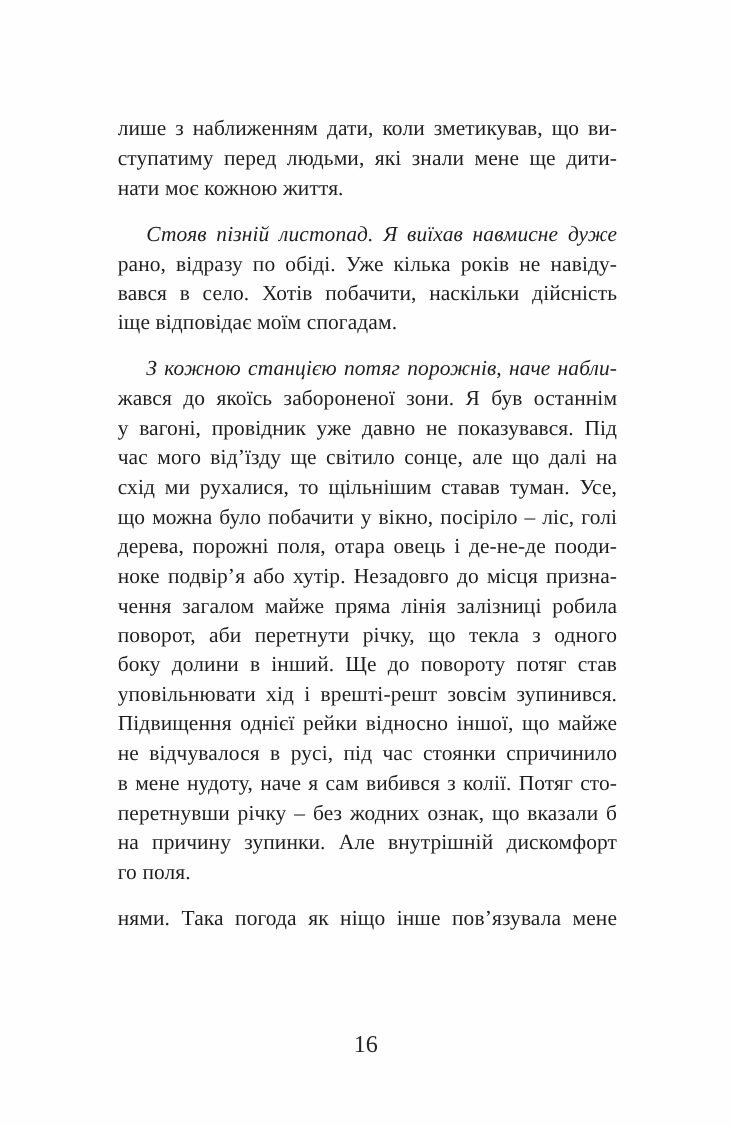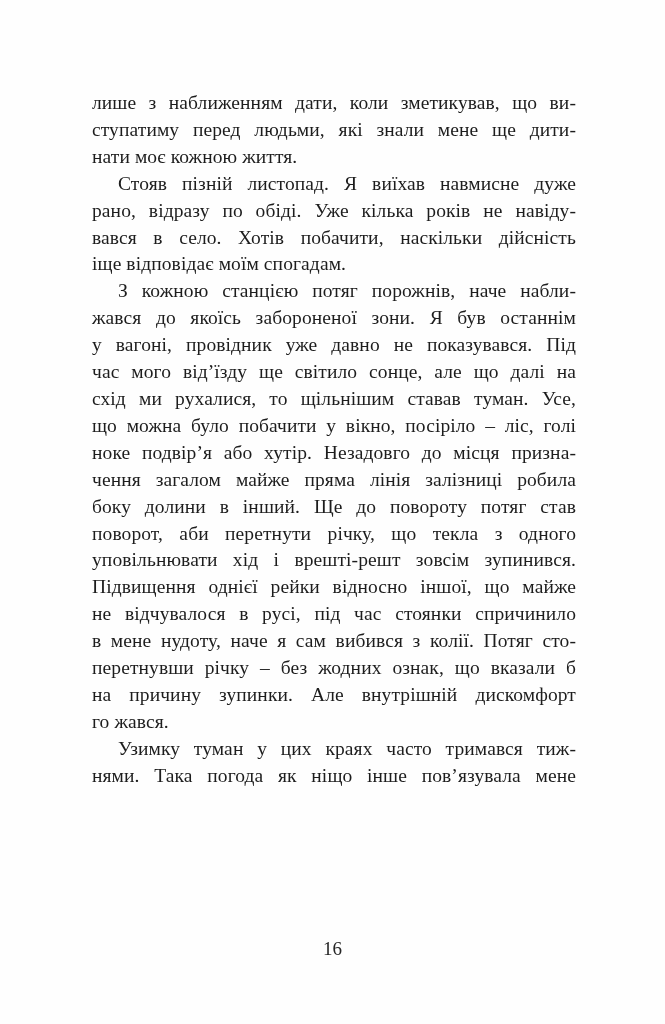--- a/index.html
+++ b/index.html
@@ -16,43 +16,44 @@
     color: #1d1d1d;
     overflow: hidden;
   }
   .text-block {
     position: absolute;
     left: 92px;
     top: 90px;
     width: 484px;
   }
   .paragraph {
-    margin: 0;
+    margin: 15px;
     padding: 0;
   }
   .line {
     font-size: 19.5px;
     line-height: 26.9px;
     text-align: justify;
     text-align-last: justify;
     letter-spacing: 0.1px;
   }
   .line.para-last {
     text-align-last: left;
   }
   .line.para-first.indented {
     text-indent: 26px;
+    font-style: italic;
   }
   .folio {
     position: absolute;
     top: 936px;
     left: 0;
     width: 665px;
     text-align: center;
-    font-size: 19px;
+    font-size: 22px;
     line-height: 26px;
     color: #262626;
   }
 </style>
 </head>
 <body>
 
 <div class="page">
   <div class="text-block" id="text-block">
       <div class="paragraph">
@@ -66,31 +67,31 @@
         <div class="line">вався в село. Хотів побачити, наскільки дійсність</div>
         <div class="line para-last">іще відповідає моїм спогадам.</div>
       </div>
       <div class="paragraph">
         <div class="line para-first indented">З кожною станцією потяг порожнів, наче набли-</div>
         <div class="line">жався до якоїсь забороненої зони. Я був останнім</div>
         <div class="line">у вагоні, провідник уже давно не показувався. Під</div>
         <div class="line">час мого від’їзду ще світило сонце, але що далі на</div>
         <div class="line">схід ми рухалися, то щільнішим ставав туман. Усе,</div>
         <div class="line">що можна було побачити у вікно, посіріло – ліс, голі</div>
+        <div class="line">дерева, порожні поля, отара овець і де-не-де пооди-</div>
         <div class="line">ноке подвір’я або хутір. Незадовго до місця призна-</div>
         <div class="line">чення загалом майже пряма лінія залізниці робила</div>
+        <div class="line">поворот, аби перетнути річку, що текла з одного</div>
         <div class="line">боку долини в інший. Ще до повороту потяг став</div>
-        <div class="line">поворот, аби перетнути річку, що текла з одного</div>
         <div class="line">уповільнювати хід і врешті-решт зовсім зупинився.</div>
         <div class="line">Підвищення однієї рейки відносно іншої, що майже</div>
         <div class="line">не відчувалося в русі, під час стоянки спричинило</div>
         <div class="line">в мене нудоту, наче я сам вибився з колії. Потяг сто-</div>
         <div class="line">перетнувши річку – без жодних ознак, що вказали б</div>
         <div class="line">на причину зупинки. Але внутрішній дискомфорт</div>
-        <div class="line para-last">го жався.</div>
+        <div class="line para-last">го поля.</div>
       </div>
       <div class="paragraph">
-        <div class="line para-first indented">Узимку туман у цих краях часто тримався тиж-</div>
         <div class="line">нями. Така погода як ніщо інше пов’язувала мене</div>
       </div>
     </div>
   <div class="folio">16</div>
 </div>
 
 </body></html>

